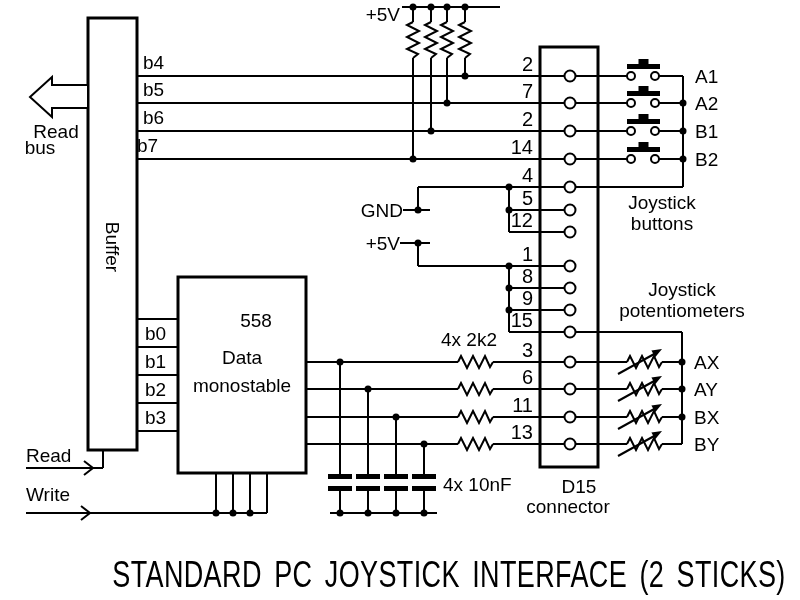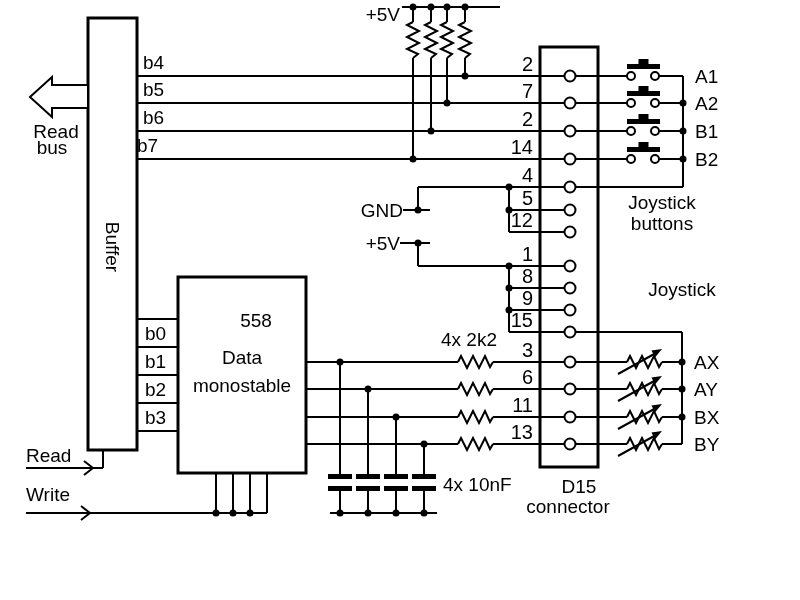--- a/index.html
+++ b/index.html
@@ -191,21 +191,21 @@
         <use href="#pin" x="570" y="417"></use>
     <use href="#pin" x="570" y="444"></use>
   </g>
 </svg>
 
 <span class="t r" style="left:400px;top:14px">+5V</span>
 <span class="t r" style="left:403px;top:210px">GND</span>
 <span class="t r" style="left:400px;top:243px">+5V</span>
 
 <span class="t c" style="left:56px;top:131px">Read</span>
-<span class="t c" style="left:52px;top:147px">bus</span>
+<span class="t c" style="left:40px;top:147px">bus</span>
 <span class="t l" style="left:26px;top:455px">Read</span>
 <span class="t l" style="left:26px;top:494px">Write</span>
 
 <span class="t rot" style="left:112px;top:247px">Buffer</span>
 
 <span class="t l" style="left:143px;top:62px">b4</span>
 <span class="t l" style="left:143px;top:89px">b5</span>
 <span class="t l" style="left:143px;top:117px">b6</span>
 <span class="t l" style="left:137px;top:145px">b7</span>
 
@@ -217,20 +217,21 @@
 <span class="t c" style="left:256px;top:320px">558</span>
 <span class="t c" style="left:242px;top:357px">Data</span>
 <span class="t c" style="left:242px;top:385px">monostable</span>
 
 <span class="t c" style="left:469px;top:339px">4x 2k2</span>
 <span class="t l" style="left:443px;top:484px">4x 10nF</span>
 
 <span class="t c" style="left:662px;top:202px">Joystick</span>
 <span class="t c" style="left:662px;top:223px">buttons</span>
 <span class="t c" style="left:682px;top:289px">Joystick</span>
+<span class="t c" style="left:682px;top:310px">potentiometers</span>
 
 <span class="t l" style="left:695px;top:76px">A1</span>
 <span class="t l" style="left:695px;top:103px">A2</span>
 <span class="t l" style="left:695px;top:131px">B1</span>
 <span class="t l" style="left:695px;top:159px">B2</span>
 
 <span class="t l" style="left:694px;top:362px">AX</span>
 <span class="t l" style="left:694px;top:389px">AY</span>
 <span class="t l" style="left:694px;top:417px">BX</span>
 <span class="t l" style="left:694px;top:444px">BY</span>
@@ -247,14 +248,17 @@
 <span class="t pn" style="left:533px;top:308px">9</span>
 <span class="t pn" style="left:533px;top:330px">15</span>
 <span class="t pn" style="left:533px;top:360px">3</span>
 <span class="t pn" style="left:533px;top:387px">6</span>
 <span class="t pn" style="left:533px;top:415px">11</span>
 <span class="t pn" style="left:533px;top:442px">13</span>
 
 <span class="t c" style="left:579px;top:486px">D15</span>
 <span class="t c" style="left:568px;top:506px">connector</span>
 
-
+<div class="title-row">
+  <span>STANDARD PC JOYSTICK INTERFACE (2 STICKS)</span>
 </div>
 
+</div>
+
 </body></html>

